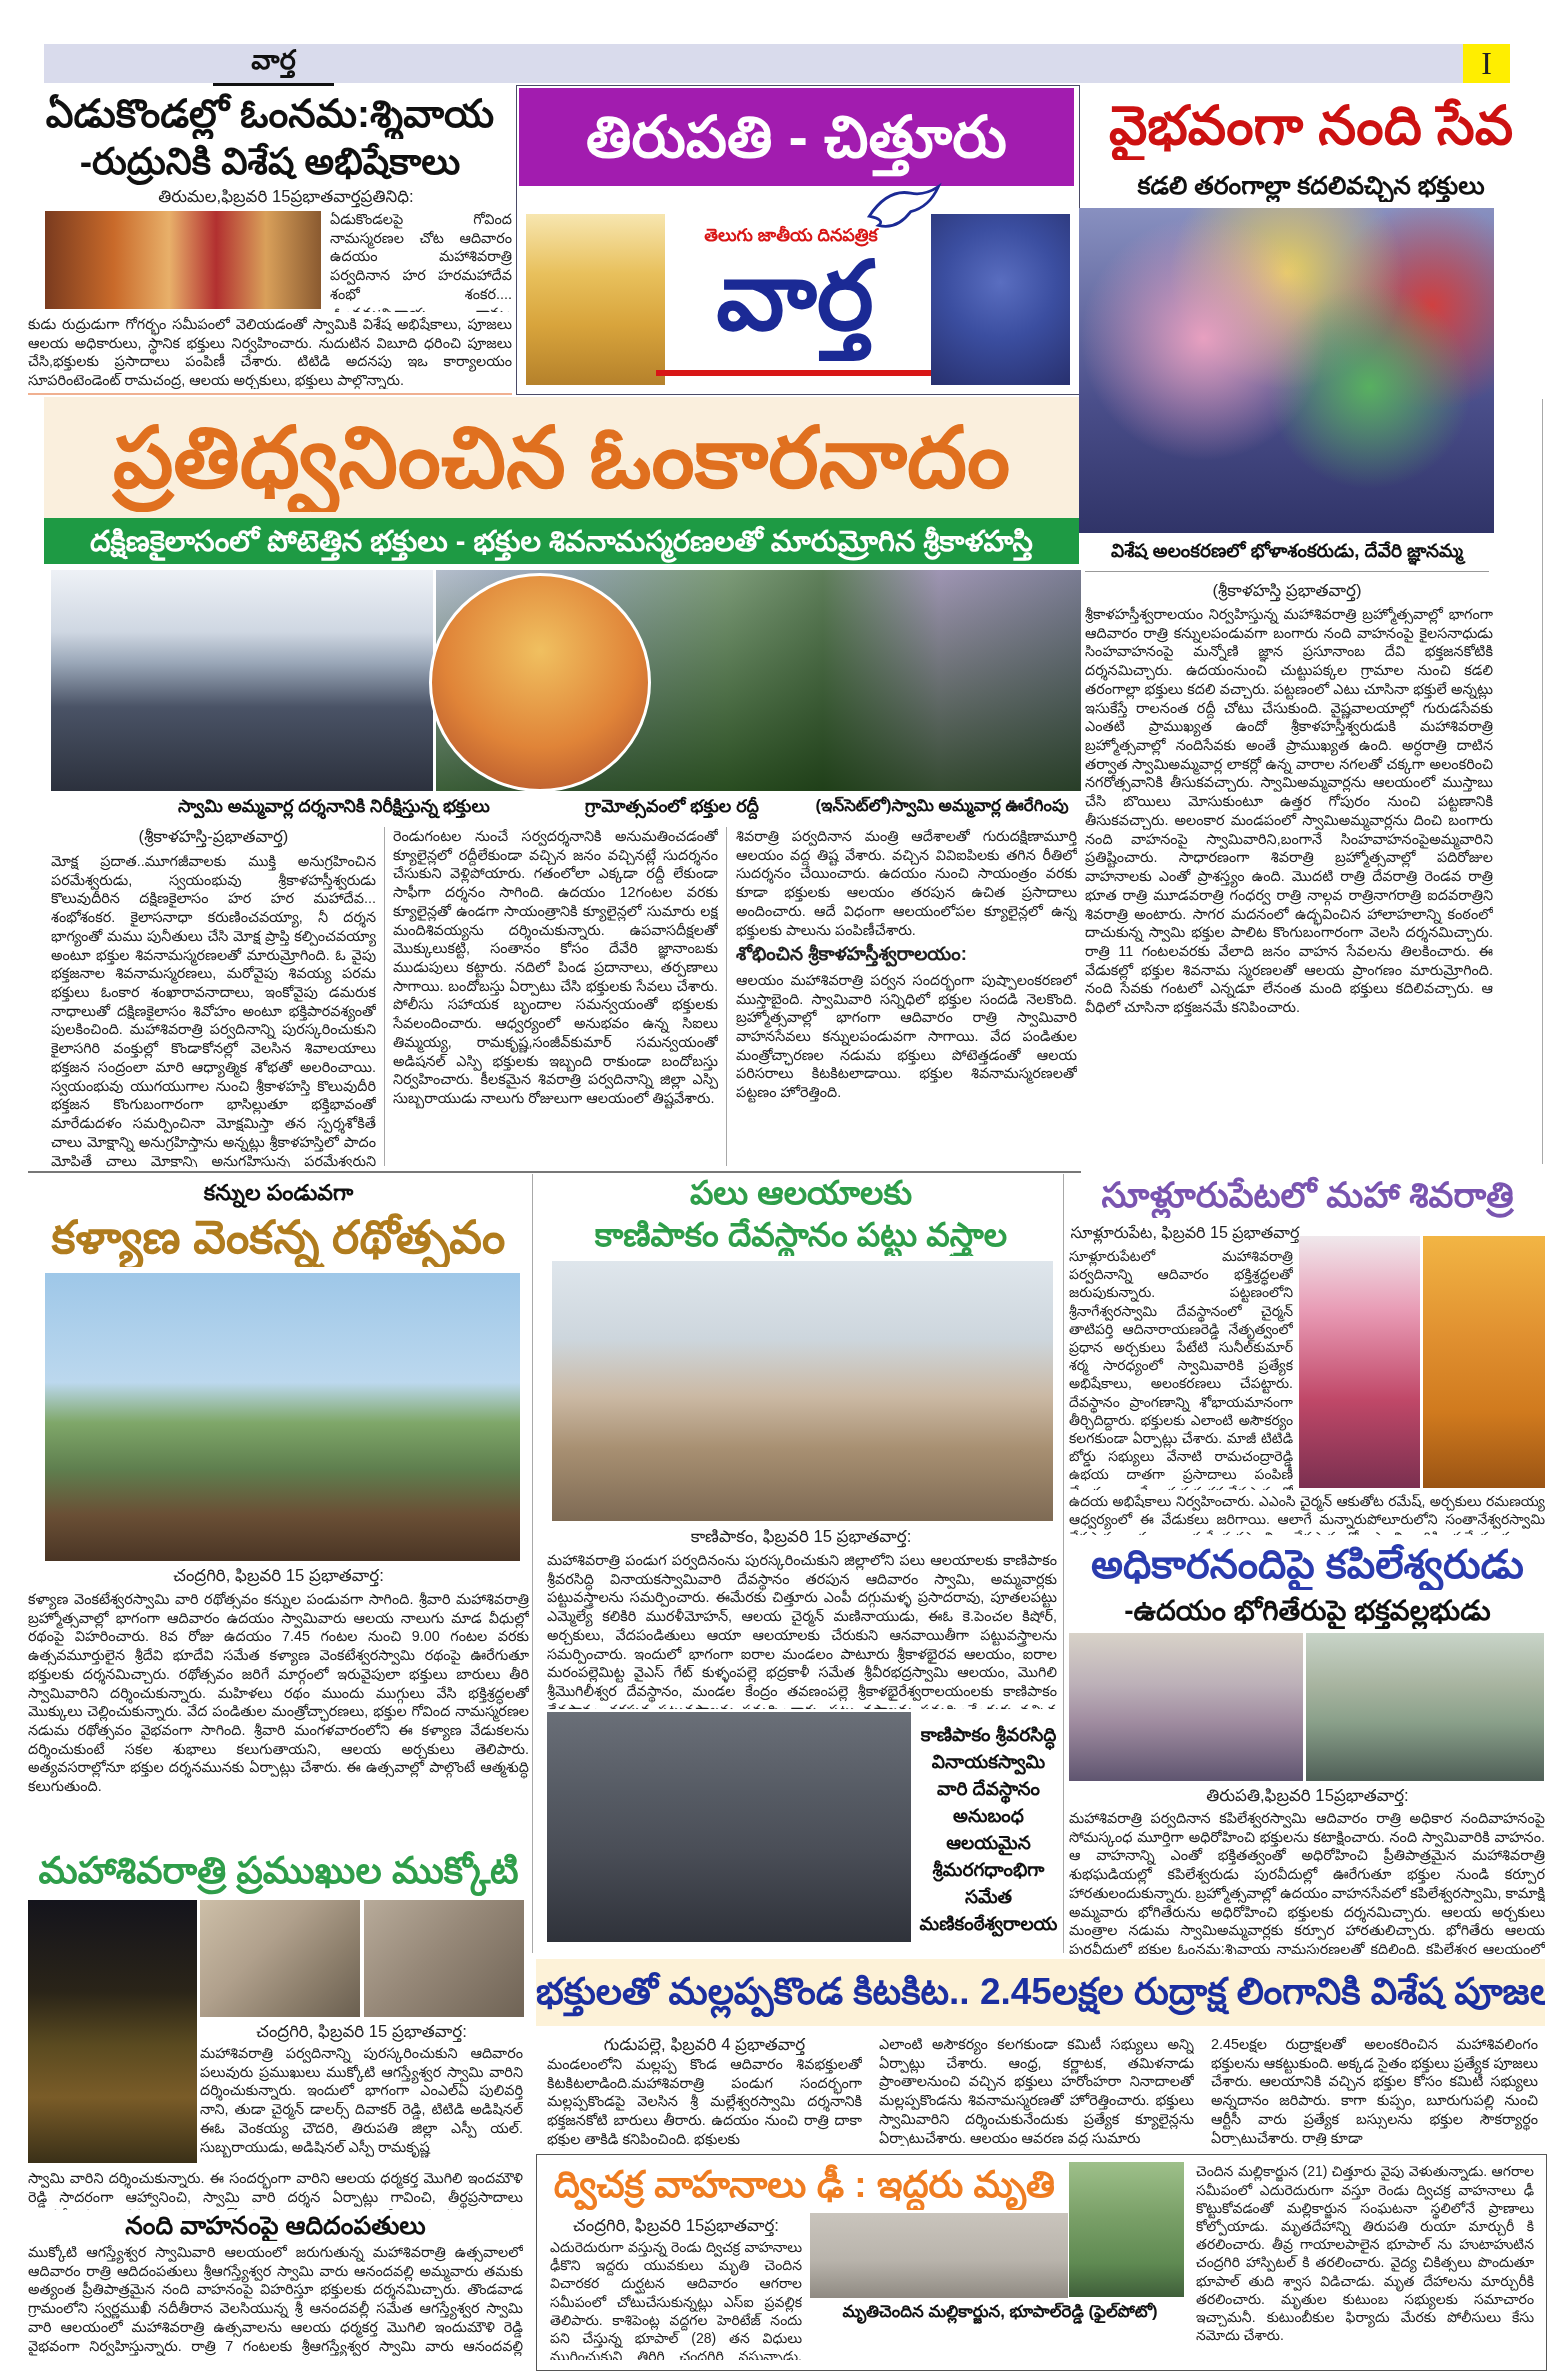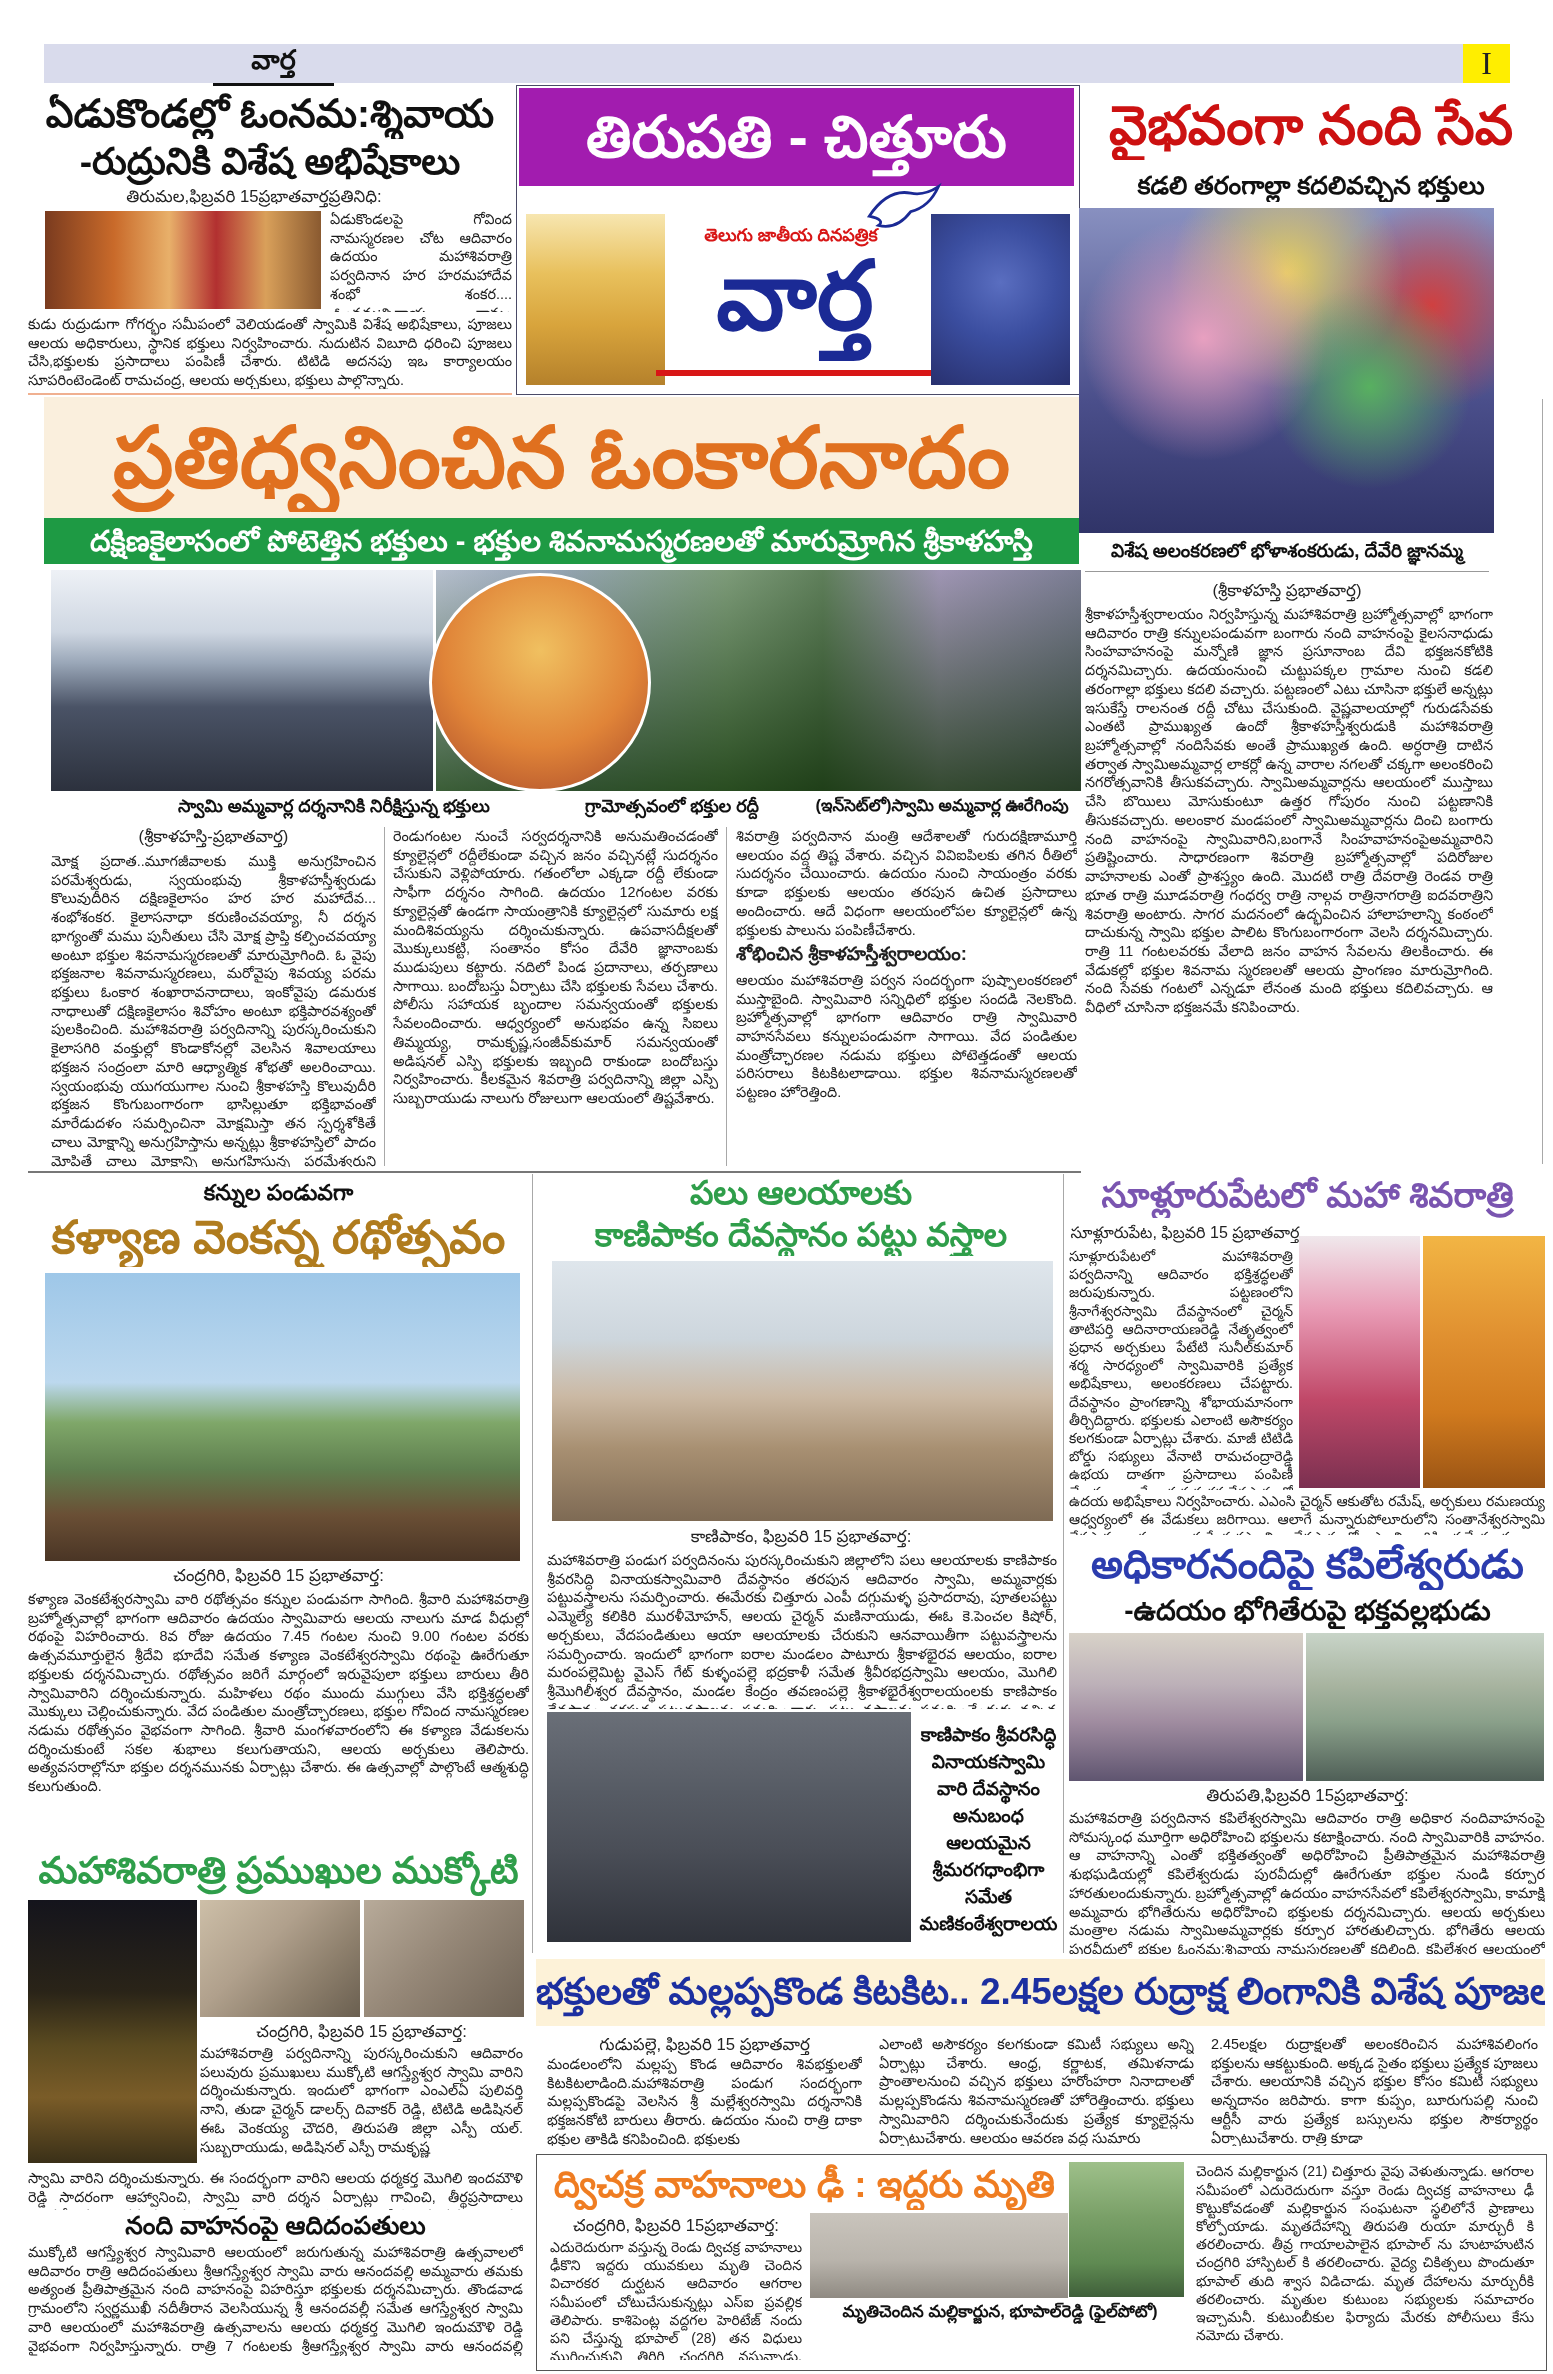--- a/index.html
+++ b/index.html
@@ -45,21 +45,21 @@
 <body>
 
 <div id="paper">
 
   <div class="abs hdr-strip" style="left:44px;top:44px;width:1466px;height:39px;"></div>
   <div class="abs hdr-logo ctr" style="left:213px;top:46px;width:121px;height:37px;">వార్త</div>
   <div class="abs hdr-ed ctr" style="left:1463px;top:44px;width:47px;height:39px;">I</div>
 
   <div class="abs hl-black ctr" style="left:28px;top:89px;width:484px;height:50px;font-size:39px;line-height:50px;">ఏడుకొండల్లో ఓంనమ:శ్శివాయ నామం</div>
   <div class="abs hl-black ctr" style="left:28px;top:139px;width:484px;height:46px;font-size:37px;line-height:46px;">-రుద్రునికి విశేష అభిషేకాలు</div>
-  <div class="abs dl ctr" style="left:12px;top:187px;width:484px;height:22px;">తిరుమల,ఫిబ్రవరి 15ప్రభాతవార్తప్రతినిధి:</div>
+  <div class="abs dl ctr" style="left:44px;top:187px;width:484px;height:22px;">తిరుమల,ఫిబ్రవరి 15ప్రభాతవార్తప్రతినిధి:</div>
   <div class="abs photo" style="left:45px;top:211px;width:276px;height:98px;background:linear-gradient(90deg,#7a3b1f 0%,#c96a2a 25%,#e8b06a 45%,#b23030 62%,#d9a05a 80%,#8a5a30 100%);"></div>
   <div class="abs body-text jst" style="left:330px;top:210px;width:182px;height:102px;">ఏడుకొండలపై గోవింద నామస్మరణల చోట ఆదివారం ఉదయం మహాశివరాత్రి పర్వదినాన హర హరమహాదేవ శంభో శంకర.... .ఓంనమ:శ్శివాయ నామం మార్మోగింది. తిరుమల క్షేత్రపాల</div>
   <div class="abs body-text jst" style="left:28px;top:315px;width:484px;height:74px;">కుడు రుద్రుడుగా గోగర్భం సమీపంలో వెలియడంతో స్వామికి విశేష అభిషేకాలు, పూజలు ఆలయ అధికారులు, స్థానిక భక్తులు నిర్వహించారు. నుదుటిన విబూది ధరించి పూజలు చేసి,భక్తులకు ప్రసాదాలు పంపిణీ చేశారు. టిటిడి అదనపు ఇఒ కార్యాలయం సూపరింటెండెంట్ రామచంద్ర, ఆలయ అర్చకులు, భక్తులు పాల్గొన్నారు.</div>
   <div class="abs hline" style="left:28px;top:393px;width:484px;background:#f0b090;height:1.9px;"></div>
 
   <div class="abs mast-box" style="left:516px;top:85px;width:562px;height:308px;">
     <div class="abs mast-red ctr" style="left:1.9px;top:1.9px;width:555px;height:98px;">తిరుపతి - చిత్తూరు</div>
     <div class="abs photo" style="left:9.3px;top:128px;width:139px;height:171px;background:linear-gradient(180deg,#f7e6b0 0%,#e8c05c 35%,#d8a43c 65%,#b5812b 100%);"></div>
     <div class="abs mast-tag ctr" style="left:172px;top:139px;width:204px;height:22px;">తెలుగు జాతీయ దినపత్రిక</div>
     <div class="abs mast-logo ctr" style="left:139px;top:160px;width:278px;height:119px;">వార్త</div>
@@ -141,21 +141,21 @@
 
   <div class="abs hl-blue ctr" style="left:1069px;top:1540px;width:477px;height:50px;font-size:40px;line-height:48px;">అధికారనందిపై కపిలేశ్వరుడు</div>
   <div class="abs hl-black ctr" style="left:1069px;top:1592px;width:477px;height:37px;font-size:28px;line-height:37px;">-ఉదయం భోగితేరుపై భక్తవల్లభుడు</div>
   <div class="abs photo" style="left:1069px;top:1633px;width:234px;height:148px;background:linear-gradient(180deg,#d8d2c8 0%,#bcb0b8 35%,#a08ca0 60%,#5f5570 100%),radial-gradient(circle at 30% 30%,#d8b040 0%,transparent 20%);"></div>
   <div class="abs photo" style="left:1306px;top:1633px;width:238px;height:148px;background:linear-gradient(180deg,#c8d4c8 0%,#a8b4a0 35%,#8aa08a 60%,#4f5f57 100%),radial-gradient(circle at 65% 40%,#c08ad0 0%,transparent 22%);"></div>
   <div class="abs dl ctr" style="left:1069px;top:1786px;width:477px;height:20.4px;">తిరుపతి,ఫిబ్రవరి 15ప్రభాతవార్త:</div>
   <div class="abs body-text jst" style="left:1069px;top:1809px;width:476px;height:145px;">మహాశివరాత్రి పర్వదినాన కపిలేశ్వరస్వామి ఆదివారం రాత్రి అధికార నందివాహనంపై సోమస్కంధ మూర్తిగా అధిరోహించి భక్తులను కటాక్షించారు. నంది స్వామివారికి వాహనం. ఆ వాహనాన్ని ఎంతో భక్తితత్వంతో అధిరోహించి ప్రీతిపాత్రమైన మహాశివరాత్రి శుభఘడియల్లో కపిలేశ్వరుడు పురవీదుల్లో ఊరేగుతూ భక్తుల నుండి కర్పూర హారతులందుకున్నారు. బ్రహ్మోత్సవాల్లో ఉదయం వాహనసేవలో కపిలేశ్వరస్వామి, కామాక్షి అమ్మవారు భోగితేరును అధిరోహించి భక్తులకు దర్శనమిచ్చారు. ఆలయ అర్చకులు మంత్రాల నడుమ స్వామిఅమ్మవార్లకు కర్పూర హారతులిచ్చారు. భోగితేరు ఆలయ పురవీదుల్లో భక్తుల ఓంనమ:శ్శివాయ నామస్మరణలతో కదిలింది. కపిలేశ్వర ఆలయంలో మహాశివరాత్రి పర్వదినం పురస్కరించుకుని స్వామిఅమ్మవార్లకు నేటి సాయంత్రం కల్యాణోత్సవం జరిపిస్తారు.</div>
 
   <div class="abs creambox2" style="left:536px;top:1959px;width:1009px;height:67px;"></div>
   <div class="abs ctr" style="left:536px;top:1966px;width:1009px;height:54px;font-size:37px;line-height:52px;font-weight:bold;color:#1c2fa0;white-space:nowrap;">భక్తులతో మల్లప్పకొండ కిటకిట.. 2.45లక్షల రుద్రాక్ష లింగానికి విశేష పూజలు</div>
-  <div class="abs dl ctr" style="left:547px;top:2035px;width:315px;height:20.4px;">గుడుపల్లె, ఫిబ్రవరి 15 ప్రభాతవార్త</div>
+  <div class="abs dl ctr" style="left:547px;top:2035px;width:315px;height:20.4px;">గుడుపల్లె, ఫిబ్రవరి 4 ప్రభాతవార్త</div>
   <div class="abs body-text jst" style="left:879px;top:2035px;width:315px;height:111px;">ఎలాంటి అసౌకర్యం కలగకుండా కమిటీ సభ్యులు అన్ని ఏర్పాట్లు చేశారు. ఆంధ్ర, కర్ణాటక, తమిళనాడు ప్రాంతాలనుంచి వచ్చిన భక్తులు హరోంహరా నినాదాలతో మల్లప్పకొండను శివనామస్మరణతో హోరెత్తించారు. భక్తులు స్వామివారిని దర్శించుకునేందుకు ప్రత్యేక క్యూలైన్లను ఏర్పాటుచేశారు. ఆలయం ఆవరణ వద్ద సుమారు</div>
   <div class="abs body-text jst" style="left:547px;top:2055px;width:315px;height:91px;">మండలంలోని మల్లప్ప కొండ ఆదివారం శివభక్తులతో కిటకిటలాడింది.మహాశివరాత్రి పండుగ సందర్భంగా మల్లప్పకొండపై వెలసిన శ్రీ మల్లేశ్వరస్వామి దర్శనానికి భక్తజనకోటి బారులు తీరారు. ఉదయం నుంచి రాత్రి దాకా భక్తుల తాకిడి కనిపించింది. భక్తులకు</div>
   <div class="abs body-text jst" style="left:1211px;top:2035px;width:327px;height:111px;">2.45లక్షల రుద్రాక్షలతో అలంకరించిన మహాశివలింగం భక్తులను ఆకట్టుకుంది. అక్కడ సైతం భక్తులు ప్రత్యేక పూజలు చేశారు. ఆలయానికి వచ్చిన భక్తుల కోసం కమిటీ సభ్యులు అన్నదానం జరిపారు. కాగా కుప్పం, బూరుగుపల్లి నుంచి ఆర్టీసీ వారు ప్రత్యేక బస్సులను భక్తుల సౌకర్యార్థం ఏర్పాటుచేశారు. రాత్రి కూడా</div>
 
   <div class="abs boxed" style="left:536px;top:2154px;width:1009px;height:215px;">
     <div class="abs hl-accent-orange" style="left:16.7px;top:7.4px;width:649px;height:48px;font-size:37px;line-height:46px;white-space:nowrap;">ద్విచక్ర వాహనాలు ఢీ : ఇద్దరు మృతి</div>
     <div class="abs dl ctr" style="left:13px;top:61px;width:252px;height:20.4px;">చంద్రగిరి, ఫిబ్రవరి 15ప్రభాతవార్త:</div>
     <div class="abs body-text jst" style="left:13px;top:83px;width:252px;height:122px;font-size:14px;">ఎదురెదురుగా వస్తున్న రెండు ద్విచక్ర వాహనాలు ఢీకొని ఇద్దరు యువకులు మృతి చెందిన విచారకర దుర్ఘటన ఆదివారం ఆగరాల సమీపంలో చోటుచేసుకున్నట్లు ఎస్ఐ ప్రవల్లిక తెలిపారు. కాశిపెంట్ల వద్దగల హెరిటేజ్ నందు పని చేస్తున్న భూపాల్ (28) తన విధులు ముగించుకుని తిరిగి చంద్రగిరి వస్తున్నాడు. ఆదేవిధంగా యల్లంపల్లికి</div>
     <div class="abs photo" style="left:273px;top:58px;width:258px;height:85px;background:linear-gradient(180deg,#c9c4bc 0%,#b9b4ac 55%,#8f8a82 100%),radial-gradient(ellipse at 55% 60%,#8a4a5a 0%,transparent 40%);"></div>
     <div class="abs photo" style="left:532px;top:7.4px;width:115px;height:135px;background:linear-gradient(180deg,#9ec08a 0%,#7aa068 40%,#5f8a52 75%,#3f5f3a 100%),radial-gradient(circle at 50% 45%,#8a5a42 0%,transparent 45%);"></div>

